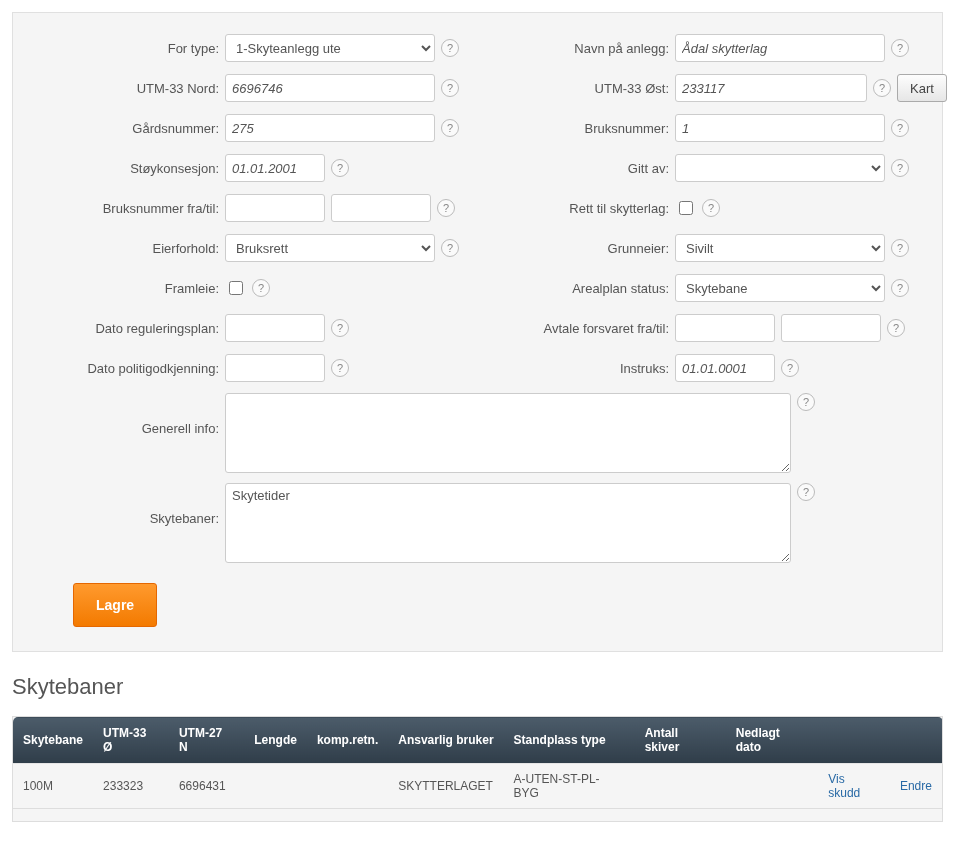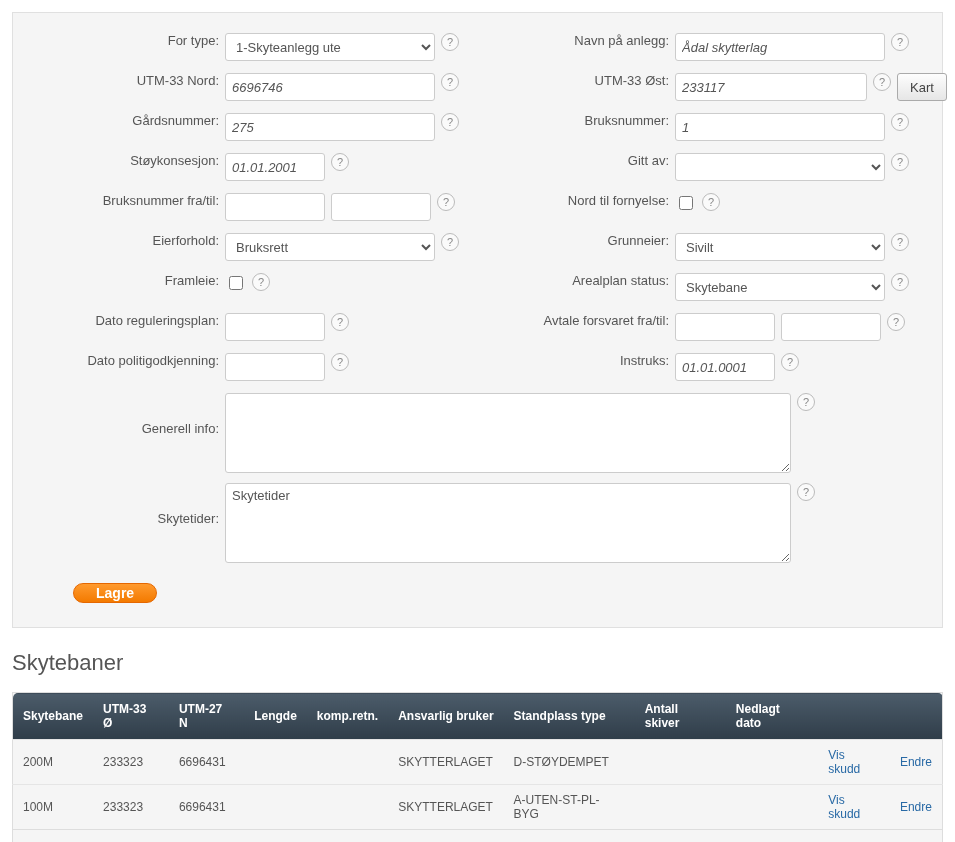--- a/index.html
+++ b/index.html
@@ -19,20 +19,21 @@
   .form-grid {
     display: grid;
     grid-template-columns: 440px 440px;
     column-gap: 10px;
     row-gap: 10px;
     align-items: center;
   }
   .full-row { grid-column: 1 / span 2; }
   .row {
     display: flex;
+    align-items: center;
     gap: 6px;
     min-height: 30px;
   }
   .row.top { align-items: flex-start; }
   .row.top .label { padding-top: 28px; }
   .label {
     width: 186px;
     text-align: right;
     color: #555;
     flex-shrink: 0;
@@ -79,24 +80,24 @@
     padding: 0 12px;
     border: 1px solid #aaa;
     border-radius: 3px;
     background: linear-gradient(#fdfdfd, #e6e6e6);
     color: #444;
     font-family: inherit;
     font-size: 13px;
     cursor: pointer;
   }
   .btn-save {
-    height: 20px;
+    height: 44px;
     padding: 0 22px;
     border: 1px solid #e56700;
-    border-radius: 10px;
+    border-radius: 3px;
     background: linear-gradient(#ff9a2e, #f37a00);
     color: #fff;
     font-weight: bold;
     font-size: 14px;
     cursor: pointer;
     margin-left: 40px;
     margin-top: 10px;
   }
   h2.section {
     font-size: 22px;
@@ -185,21 +186,21 @@
       <span class="help">?</span>
     </div>
 
     <div class="row">
       <span class="label">Bruksnummer fra/til:</span>
       <input class="txt double" value="" style="">
       <input class="txt double" value="" style="">
       <span class="help">?</span>
     </div>
     <div class="row">
-      <span class="label">Nord til fornyelse:</span>
+      <span class="label">Rett til skytterlag:</span>
       <input type="checkbox" style="">
       <span class="help">?</span>
     </div>
 
     <div class="row">
       <span class="label">Eierforhold:</span>
       <select class="sel"><option>Bruksrett</option></select>
       <span class="help">?</span>
     </div>
     <div class="row">
@@ -241,21 +242,21 @@
       <input class="txt short" value="01.01.0001" style="">
       <span class="help">?</span>
     </div>
 
     <div class="row top full-row">
       <span class="label">Generell info:</span>
       <textarea class="area" style=""></textarea>
       <span class="help">?</span>
     </div>
     <div class="row top full-row">
-      <span class="label">Skytetider:</span>
+      <span class="label">Skytebaner:</span>
       <textarea class="area" style="">Skytetider</textarea>
       <span class="help">?</span>
     </div>
 
     <div class="full-row">
       <button class="btn-save">Lagre</button>
     </div>
   </div>
 </div>
 
@@ -272,33 +273,20 @@
         <th>Ansvarlig bruker</th>
         <th>Standplass type</th>
         <th>Antall skiver</th>
         <th>Nedlagt dato</th>
         <th></th>
         <th></th>
       </tr>
     </thead>
   <tbody id="tbody">
       <tr>
-        <td>200M</td>
-        <td>233323</td>
-        <td>6696431</td>
-        <td></td>
-        <td></td>
-        <td>SKYTTERLAGET</td>
-        <td>D-STØYDEMPET</td>
-        <td></td>
-        <td></td>
-        <td><a class="link">Vis skudd</a></td>
-        <td><a class="link">Endre</a></td>
-      </tr>
-      <tr>
         <td>100M</td>
         <td>233323</td>
         <td>6696431</td>
         <td></td>
         <td></td>
         <td>SKYTTERLAGET</td>
         <td>A-UTEN-ST-PL-BYG</td>
         <td></td>
         <td></td>
         <td><a class="link">Vis skudd</a></td>

